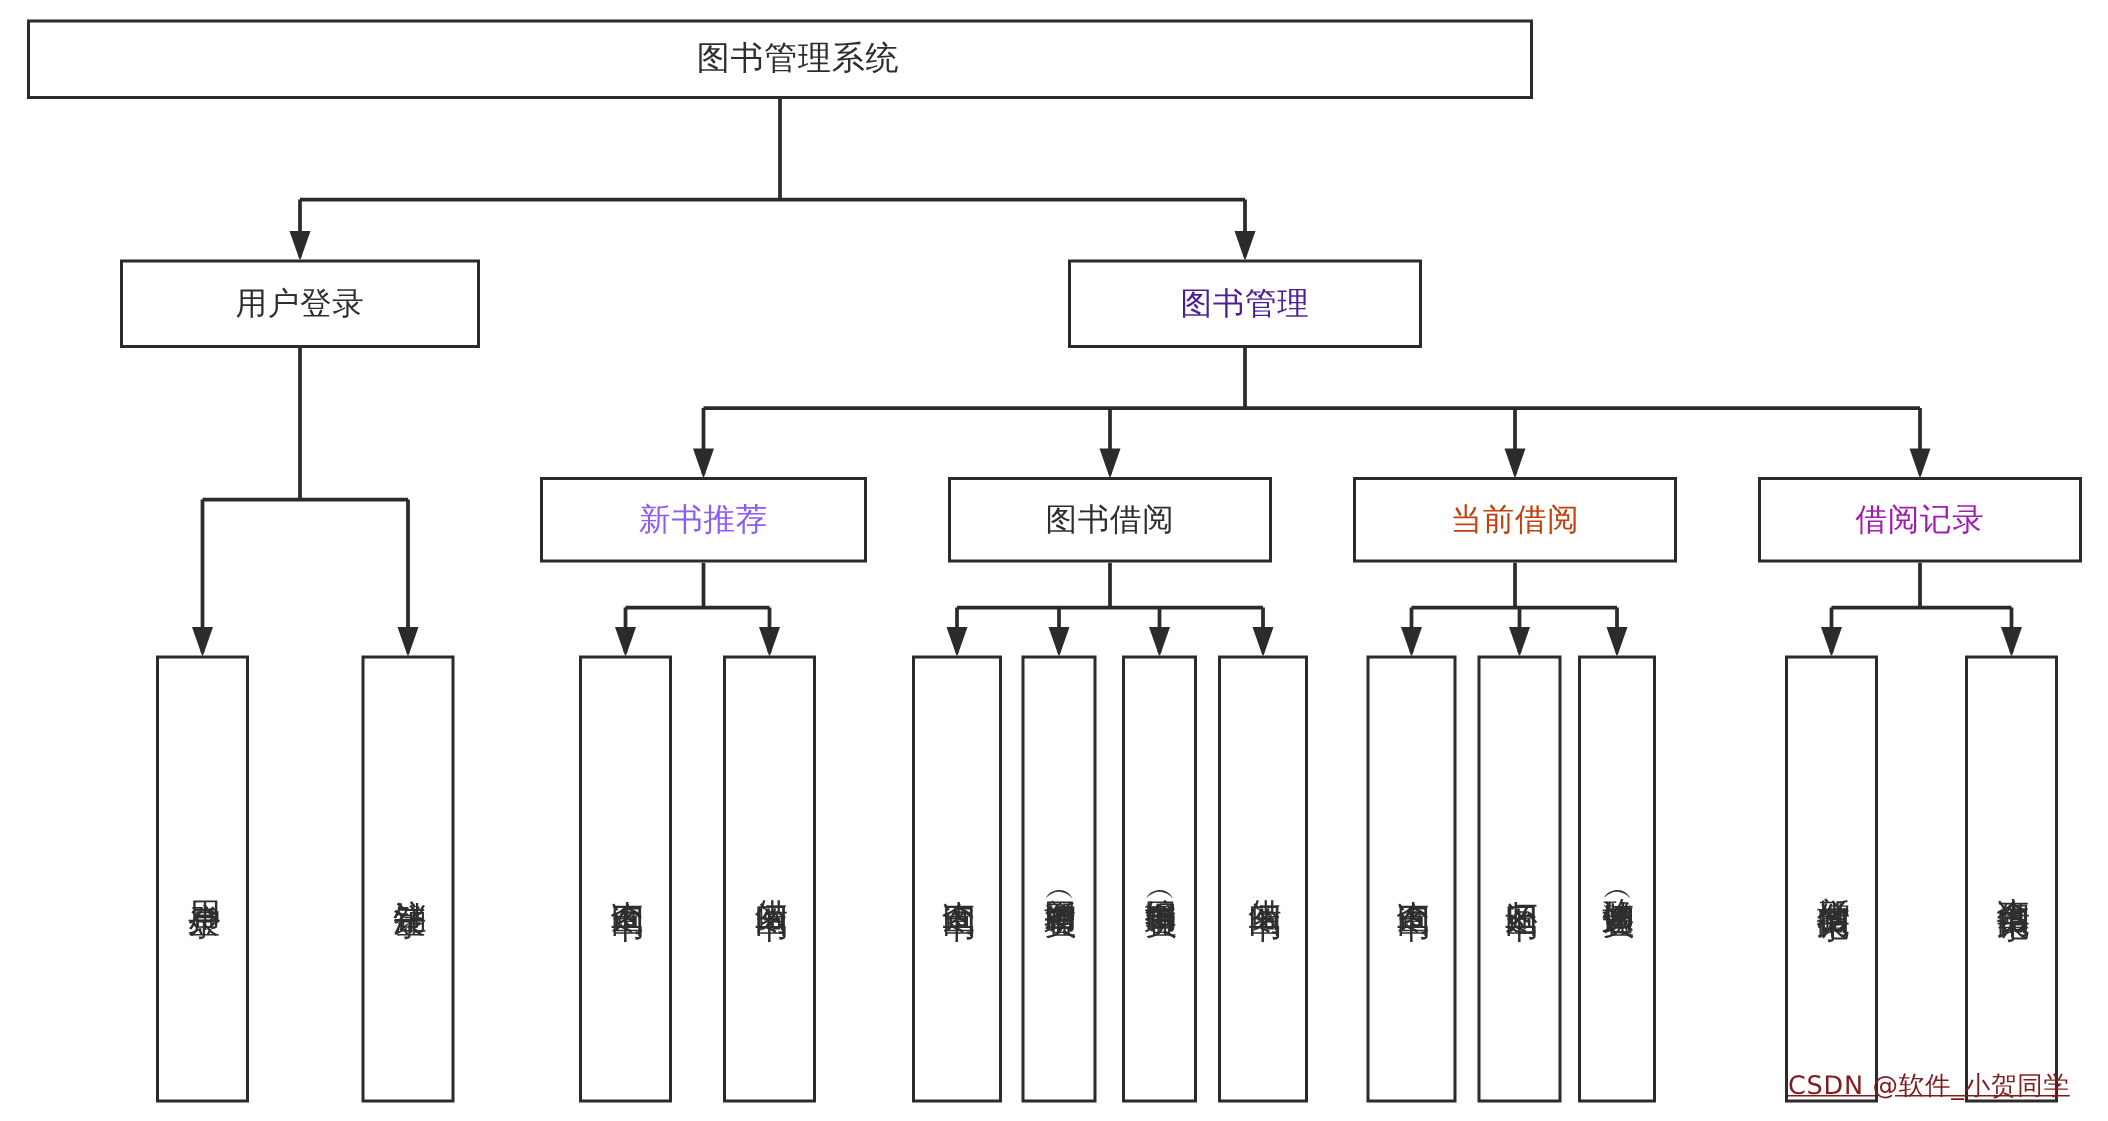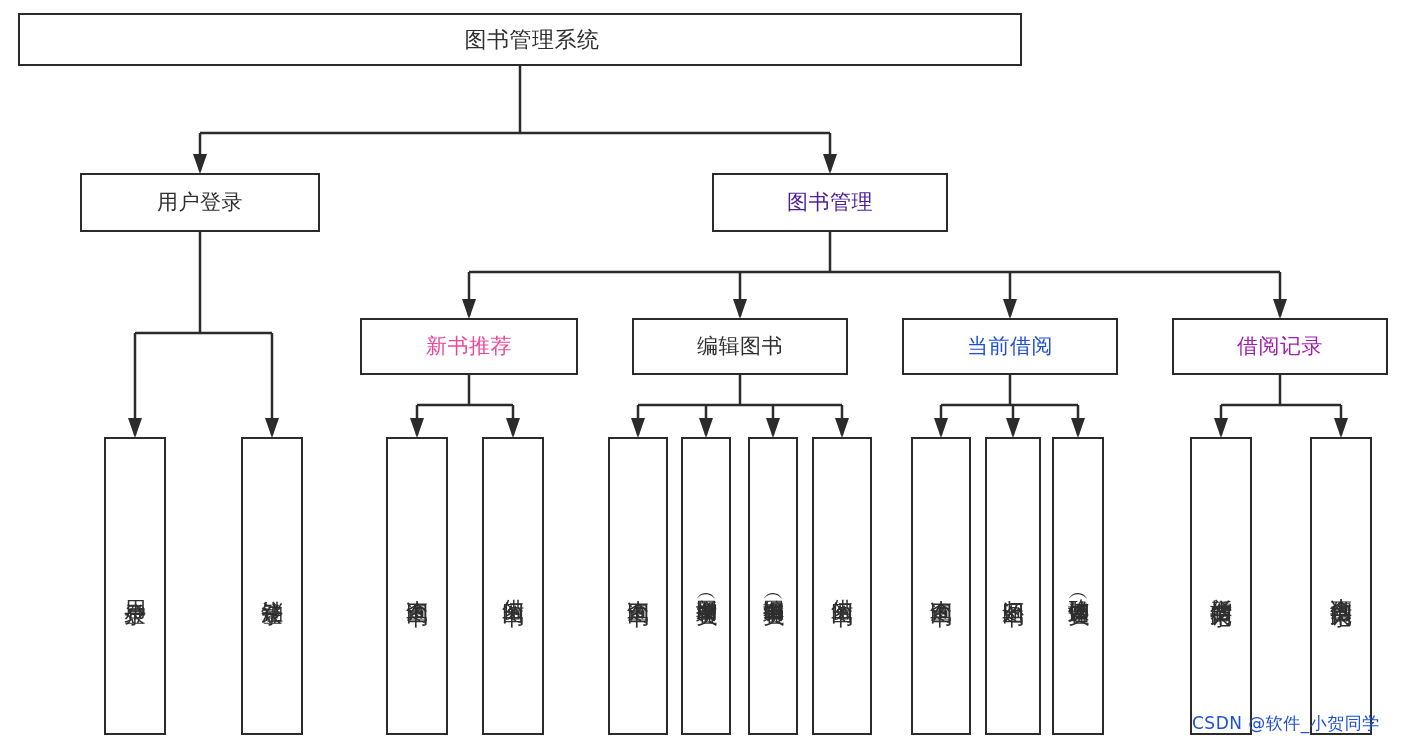--- a/index.html
+++ b/index.html
@@ -140,27 +140,27 @@
       <div class="node horiz root" style="left: 18px; top: 13px; width: 1004px; height: 53px; border-color: rgb(43, 43, 43); background: rgb(255, 255, 255);">
         <span class="label" style="color: rgb(46, 46, 46); margin-left: 24px;">图书管理系统</span>
       </div>
       <div class="node horiz" style="left: 80px; top: 173px; width: 240px; height: 59px; border-color: rgb(43, 43, 43); background: rgb(255, 255, 255);">
         <span class="label" style="color: rgb(46, 46, 46);">用户登录</span>
       </div>
       <div class="node horiz" style="left: 712px; top: 173px; width: 236px; height: 59px; border-color: rgb(43, 43, 43); background: rgb(255, 255, 255);">
         <span class="label" style="color: #4c1d95;">图书管理</span>
       </div>
       <div class="node horiz" style="left: 360px; top: 318px; width: 218px; height: 57px; border-color: rgb(43, 43, 43); background: rgb(255, 255, 255);">
-        <span class="label" style="color: #ec4899;">新书推荐</span>
+        <span class="label" style="color: #8b5cf6;">新书推荐</span>
       </div>
       <div class="node horiz" style="left: 632px; top: 318px; width: 216px; height: 57px; border-color: rgb(43, 43, 43); background: rgb(255, 255, 255);">
-        <span class="label" style="color: rgb(46, 46, 46);">编辑图书</span>
+        <span class="label" style="color: rgb(46, 46, 46);">图书借阅</span>
       </div>
       <div class="node horiz" style="left: 902px; top: 318px; width: 216px; height: 57px; border-color: rgb(43, 43, 43); background: rgb(255, 255, 255);">
-        <span class="label" style="color: #1d4ed8;">当前借阅</span>
+        <span class="label" style="color: #c2410c;">当前借阅</span>
       </div>
       <div class="node horiz" style="left: 1172px; top: 318px; width: 216px; height: 57px; border-color: rgb(43, 43, 43); background: rgb(255, 255, 255);">
         <span class="label" style="color: #a21caf;">借阅记录</span>
       </div>
       <div class="node vert" style="left: 104px; top: 437px; width: 62px; height: 298px; border-color: rgb(43, 43, 43); background: rgb(255, 255, 255);">
         <span class="label" style="color: rgb(46, 46, 46);">用户登录</span>
       </div>
       <div class="node vert" style="left: 241px; top: 437px; width: 62px; height: 298px; border-color: rgb(43, 43, 43); background: rgb(255, 255, 255);">
         <span class="label" style="color: rgb(46, 46, 46);">注销登录</span>
       </div>
@@ -191,14 +191,14 @@
       <div class="node vert narrow" style="left: 1052px; top: 437px; width: 52px; height: 298px; border-color: rgb(43, 43, 43); background: rgb(255, 255, 255);">
         <span class="label" style="color: rgb(46, 46, 46);">确认归还（管理员）</span>
       </div>
       <div class="node vert" style="left: 1190px; top: 437px; width: 62px; height: 298px; border-color: rgb(43, 43, 43); background: rgb(255, 255, 255);">
         <span class="label" style="color: rgb(46, 46, 46);">新增借阅记录</span>
       </div>
       <div class="node vert" style="left: 1310px; top: 437px; width: 62px; height: 298px; border-color: rgb(43, 43, 43); background: rgb(255, 255, 255);">
         <span class="label" style="color: rgb(46, 46, 46);">查询借阅记录</span>
       </div>
     </div>
-  <div class="watermark" style="left: 1192px; top: 712px; color: #1d4ed8;">CSDN @软件_小贺同学</div>
+  <div class="watermark" style="left: 1192px; top: 712px; color: #7f1d1d; text-decoration: underline;">CSDN @软件_小贺同学</div>
 </div>
 
 </body></html>

